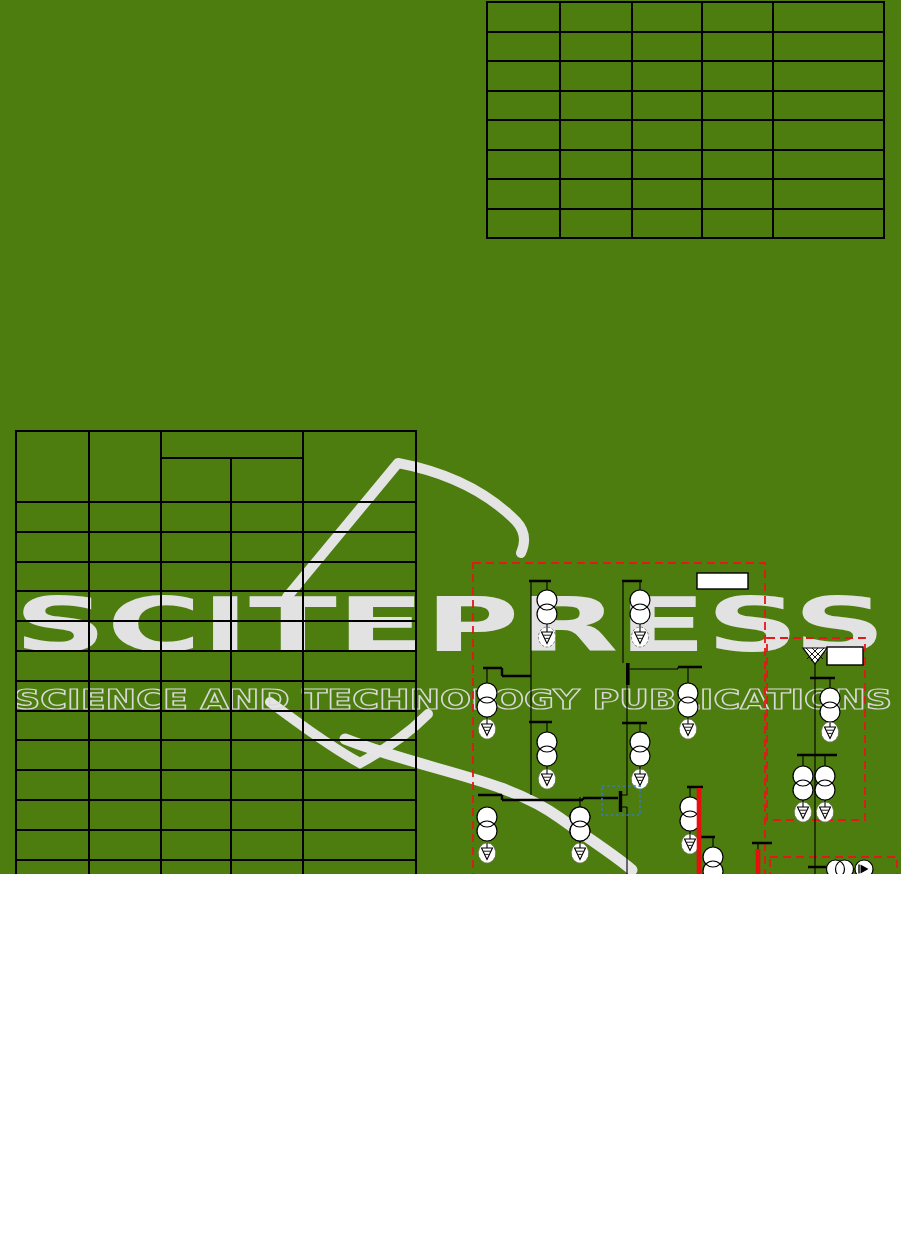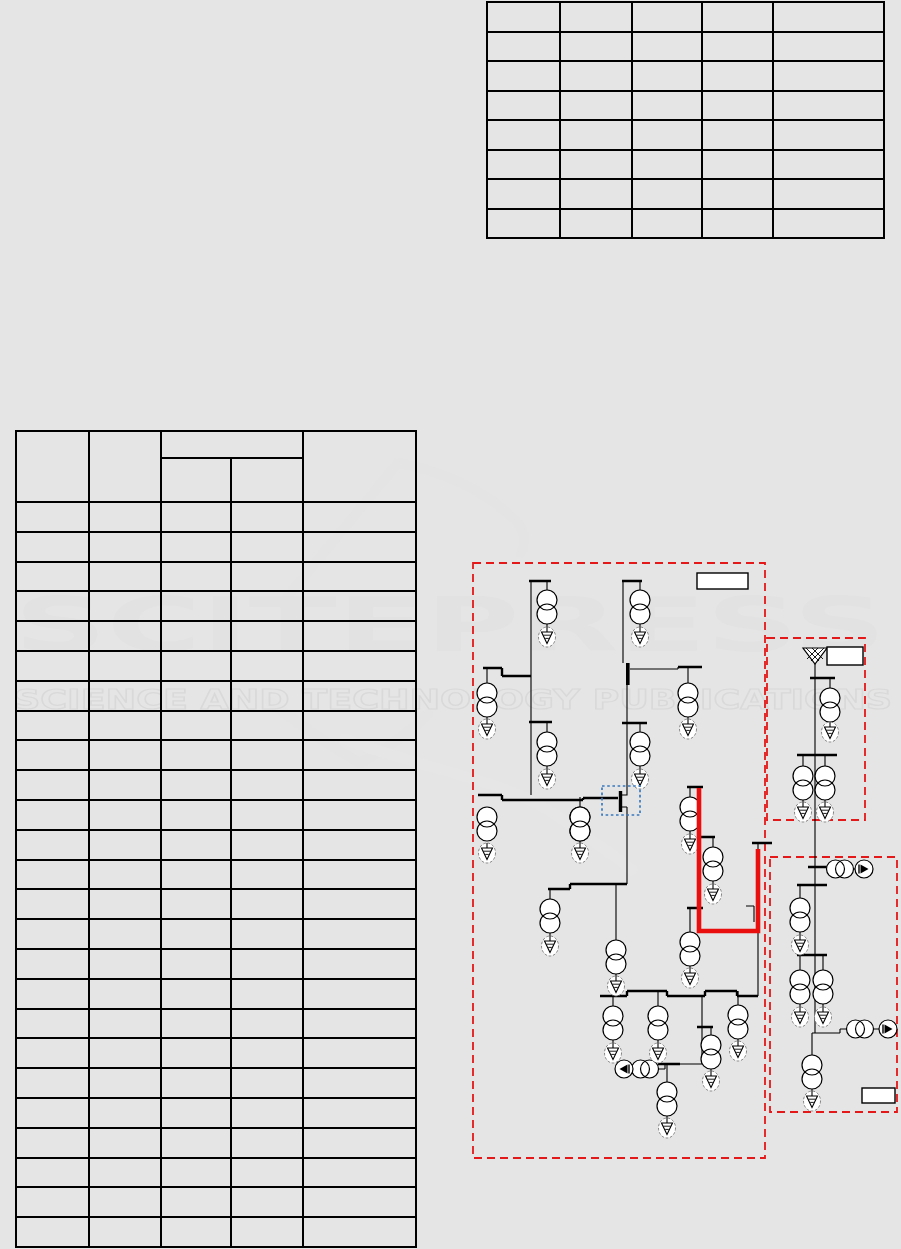--- a/index.html
+++ b/index.html
@@ -1,16 +1,16 @@
 <!DOCTYPE html>
 <html><head>
 <meta charset="utf-8">
 <style>
   html,body{margin:0;padding:0;background:#fff;}
-  .page{position:relative;width:901px;height:1249px;background:#e5e5e5;overflow:hidden;
+  .page{position:relative;width:901px;height:874px;background:#4d7c0f;overflow:hidden;
         font-family:"Liberation Sans",sans-serif;}
   .layer{position:absolute;left:0;top:0;}
   
   table.sheet{border-collapse:collapse;position:absolute;table-layout:fixed;background:transparent;}
   table.sheet td{border:2px solid #000;padding:0;background:transparent;}
   #table-top-right{left:486px;top:1px;width:397px;}
   #table-top-right td{height:27.5px;}
   #table-left{left:15px;top:430px;width:400px;}
   #table-left td.hdr-top{height:24px;}
   #table-left td.hdr-sub{height:41px;}

